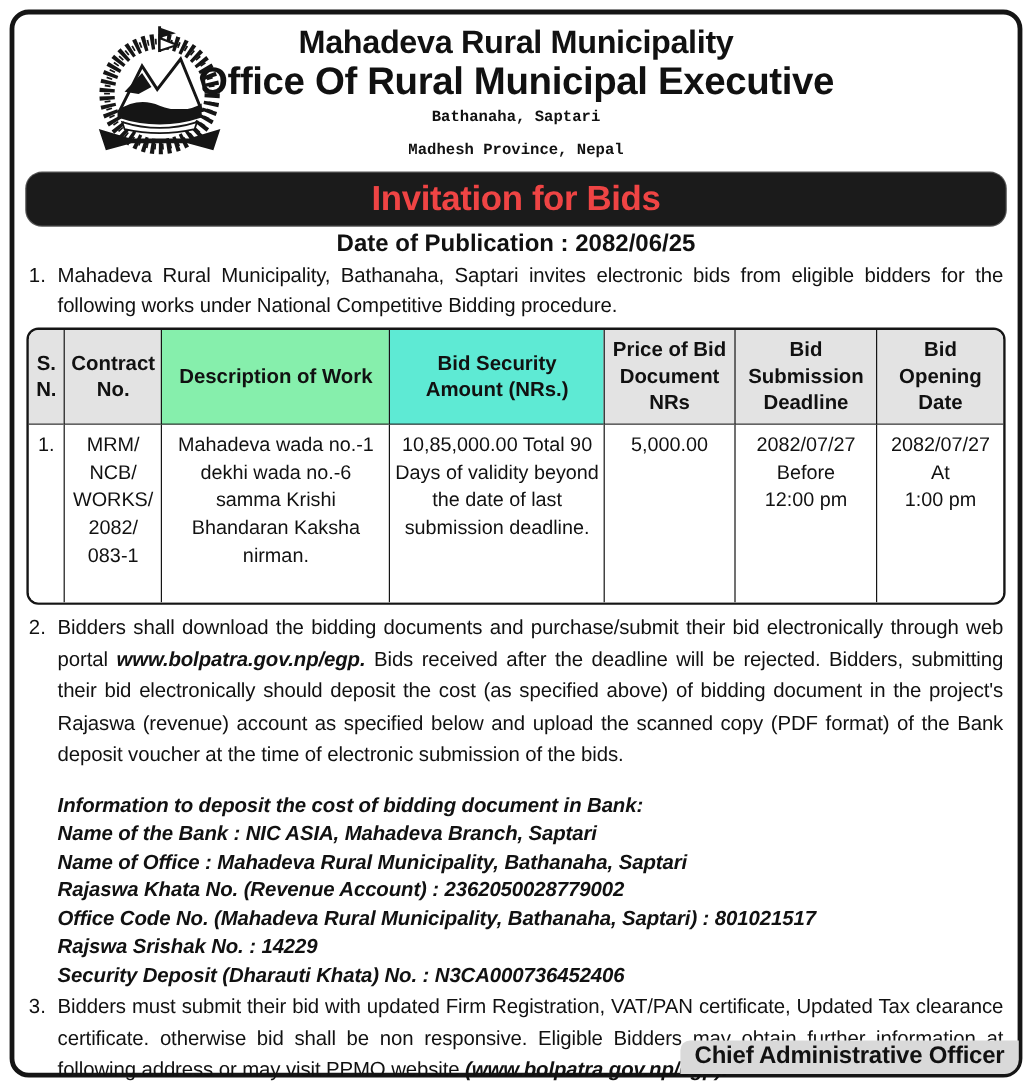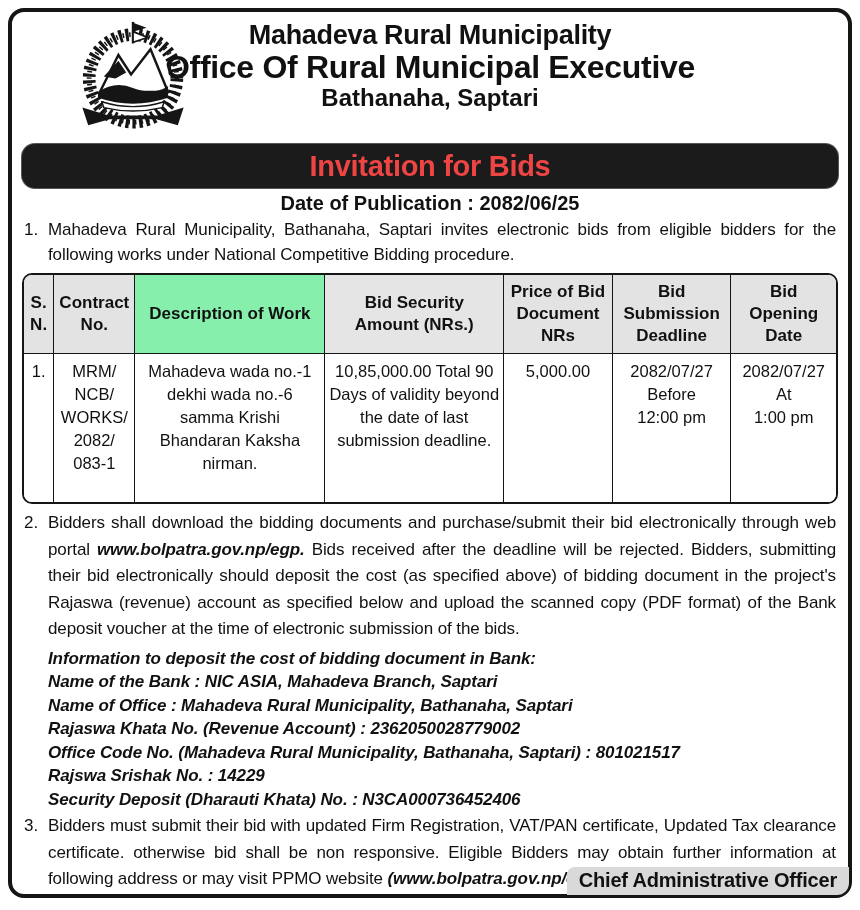--- a/index.html
+++ b/index.html
@@ -12,21 +12,21 @@
     border:4px solid #151515;border-radius:16px;background:#fff;
     padding:4px 10px 15px 10px;box-sizing:border-box;
   }
   
   .header{position:relative;height:124px;}
   .logo{position:absolute;left:42px;top:2px;width:138px;height:112px;}
   .logo svg{width:100%;height:100%;}
   .titles{text-align:center;padding-top:4px;}
   .t1{font-size:27px;font-weight:bold;letter-spacing:-0.3px;line-height:31px;}
   .t2{font-size:32px;font-weight:bold;letter-spacing:-0.3px;line-height:33px;}
-  .t3,.t4{font-size:24px;font-weight:bold;line-height:27px;}
+  .t3,.t4{font-size:13px;font-weight:bold;line-height:27px;font-family:Liberation Mono, monospace;}
   
   .banner{
     margin:4px 0 2px 0;height:44px;border-radius:13px;
     display:flex;align-items:center;justify-content:center;
     box-shadow:0 0 0 1px #555;
   }
   .banner span{font-size:29px;font-weight:bold;letter-spacing:-0.3px;}
   .pubdate{text-align:center;font-size:20px;font-weight:bold;margin:4px 0 2px 0;}
   
   .para{position:relative;padding-left:24px;font-size:17px;line-height:25px;margin:2px 2px 0 2px;}
@@ -52,21 +52,21 @@
   }
   table.bids th + th, table.bids td + td{border-left:1.5px solid #151515;}
   .col-sn{width:3.6%;}
   .col-contract{width:10%;}
   .col-desc{width:23.4%;}
   .col-security{width:22%;}
   .col-price{width:13.4%;}
   .col-deadline{width:14.6%;}
   .col-opening{width:13%;}
   
-  .bank{margin-top:4px;}
+  .bank{margin-top:17px;}
   .bank-line{font-weight:bold;font-style:italic;font-size:17px;line-height:23.5px;text-align:left;}
   
   .cao{
     position:absolute;right:-1px;bottom:-1px;
     font-size:20px;font-weight:bold;letter-spacing:-0.2px;
     padding:2px 12px 3px 12px;border-radius:8px 0 12px 0;text-align:right;
   }
 </style>
 </head>
 <body>
@@ -92,20 +92,21 @@
           <path d="M70,5 L84,10 L70,14 Z" fill="#151515"></path>
           <path d="M70,14 L85,20 L70,25 Z" fill="#ffffff" stroke="#151515" stroke-width="1.8"></path>
 
           <path d="M18,92 L45,100 L95,100 L122,92 L116,110 L94,104 L46,104 L24,110 Z" fill="#151515"></path>
         </svg>
       </div>
       <div class="titles">
         <div class="t1">Mahadeva Rural Municipality</div>
         <div class="t2">Office Of Rural Municipal Executive</div>
         <div class="t3">Bathanaha, Saptari</div>
+        <div class="t4">Madhesh Province, Nepal</div>
       </div>
     </div>
 
     <div class="banner" id="banner" style="background: rgb(27, 27, 27); color: #ef4444;">
       <span>Invitation for Bids</span>
     </div>
 
     <div class="pubdate">Date of Publication : 2082/06/25</div>
 
     <div class="para">
@@ -123,21 +124,21 @@
           <col class="col-deadline">
           <col class="col-opening">
       </colgroup>
       <thead>
         <tr>
           <th style="background: rgb(227, 227, 227);">S.
 N.</th>
           <th style="background: rgb(227, 227, 227);">Contract
 No.</th>
           <th style="background: #86efac;">Description of Work</th>
-          <th style="background: #e5e5e5;">Bid Security
+          <th style="background: #5eead4;">Bid Security
 Amount (NRs.)</th>
           <th style="background: rgb(227, 227, 227); margin-left: 20px;">Price of Bid
 Document
 NRs</th>
           <th style="background: rgb(227, 227, 227);">Bid
 Submission
 Deadline</th>
           <th style="background: rgb(227, 227, 227);">Bid
 Opening
 Date</th>

